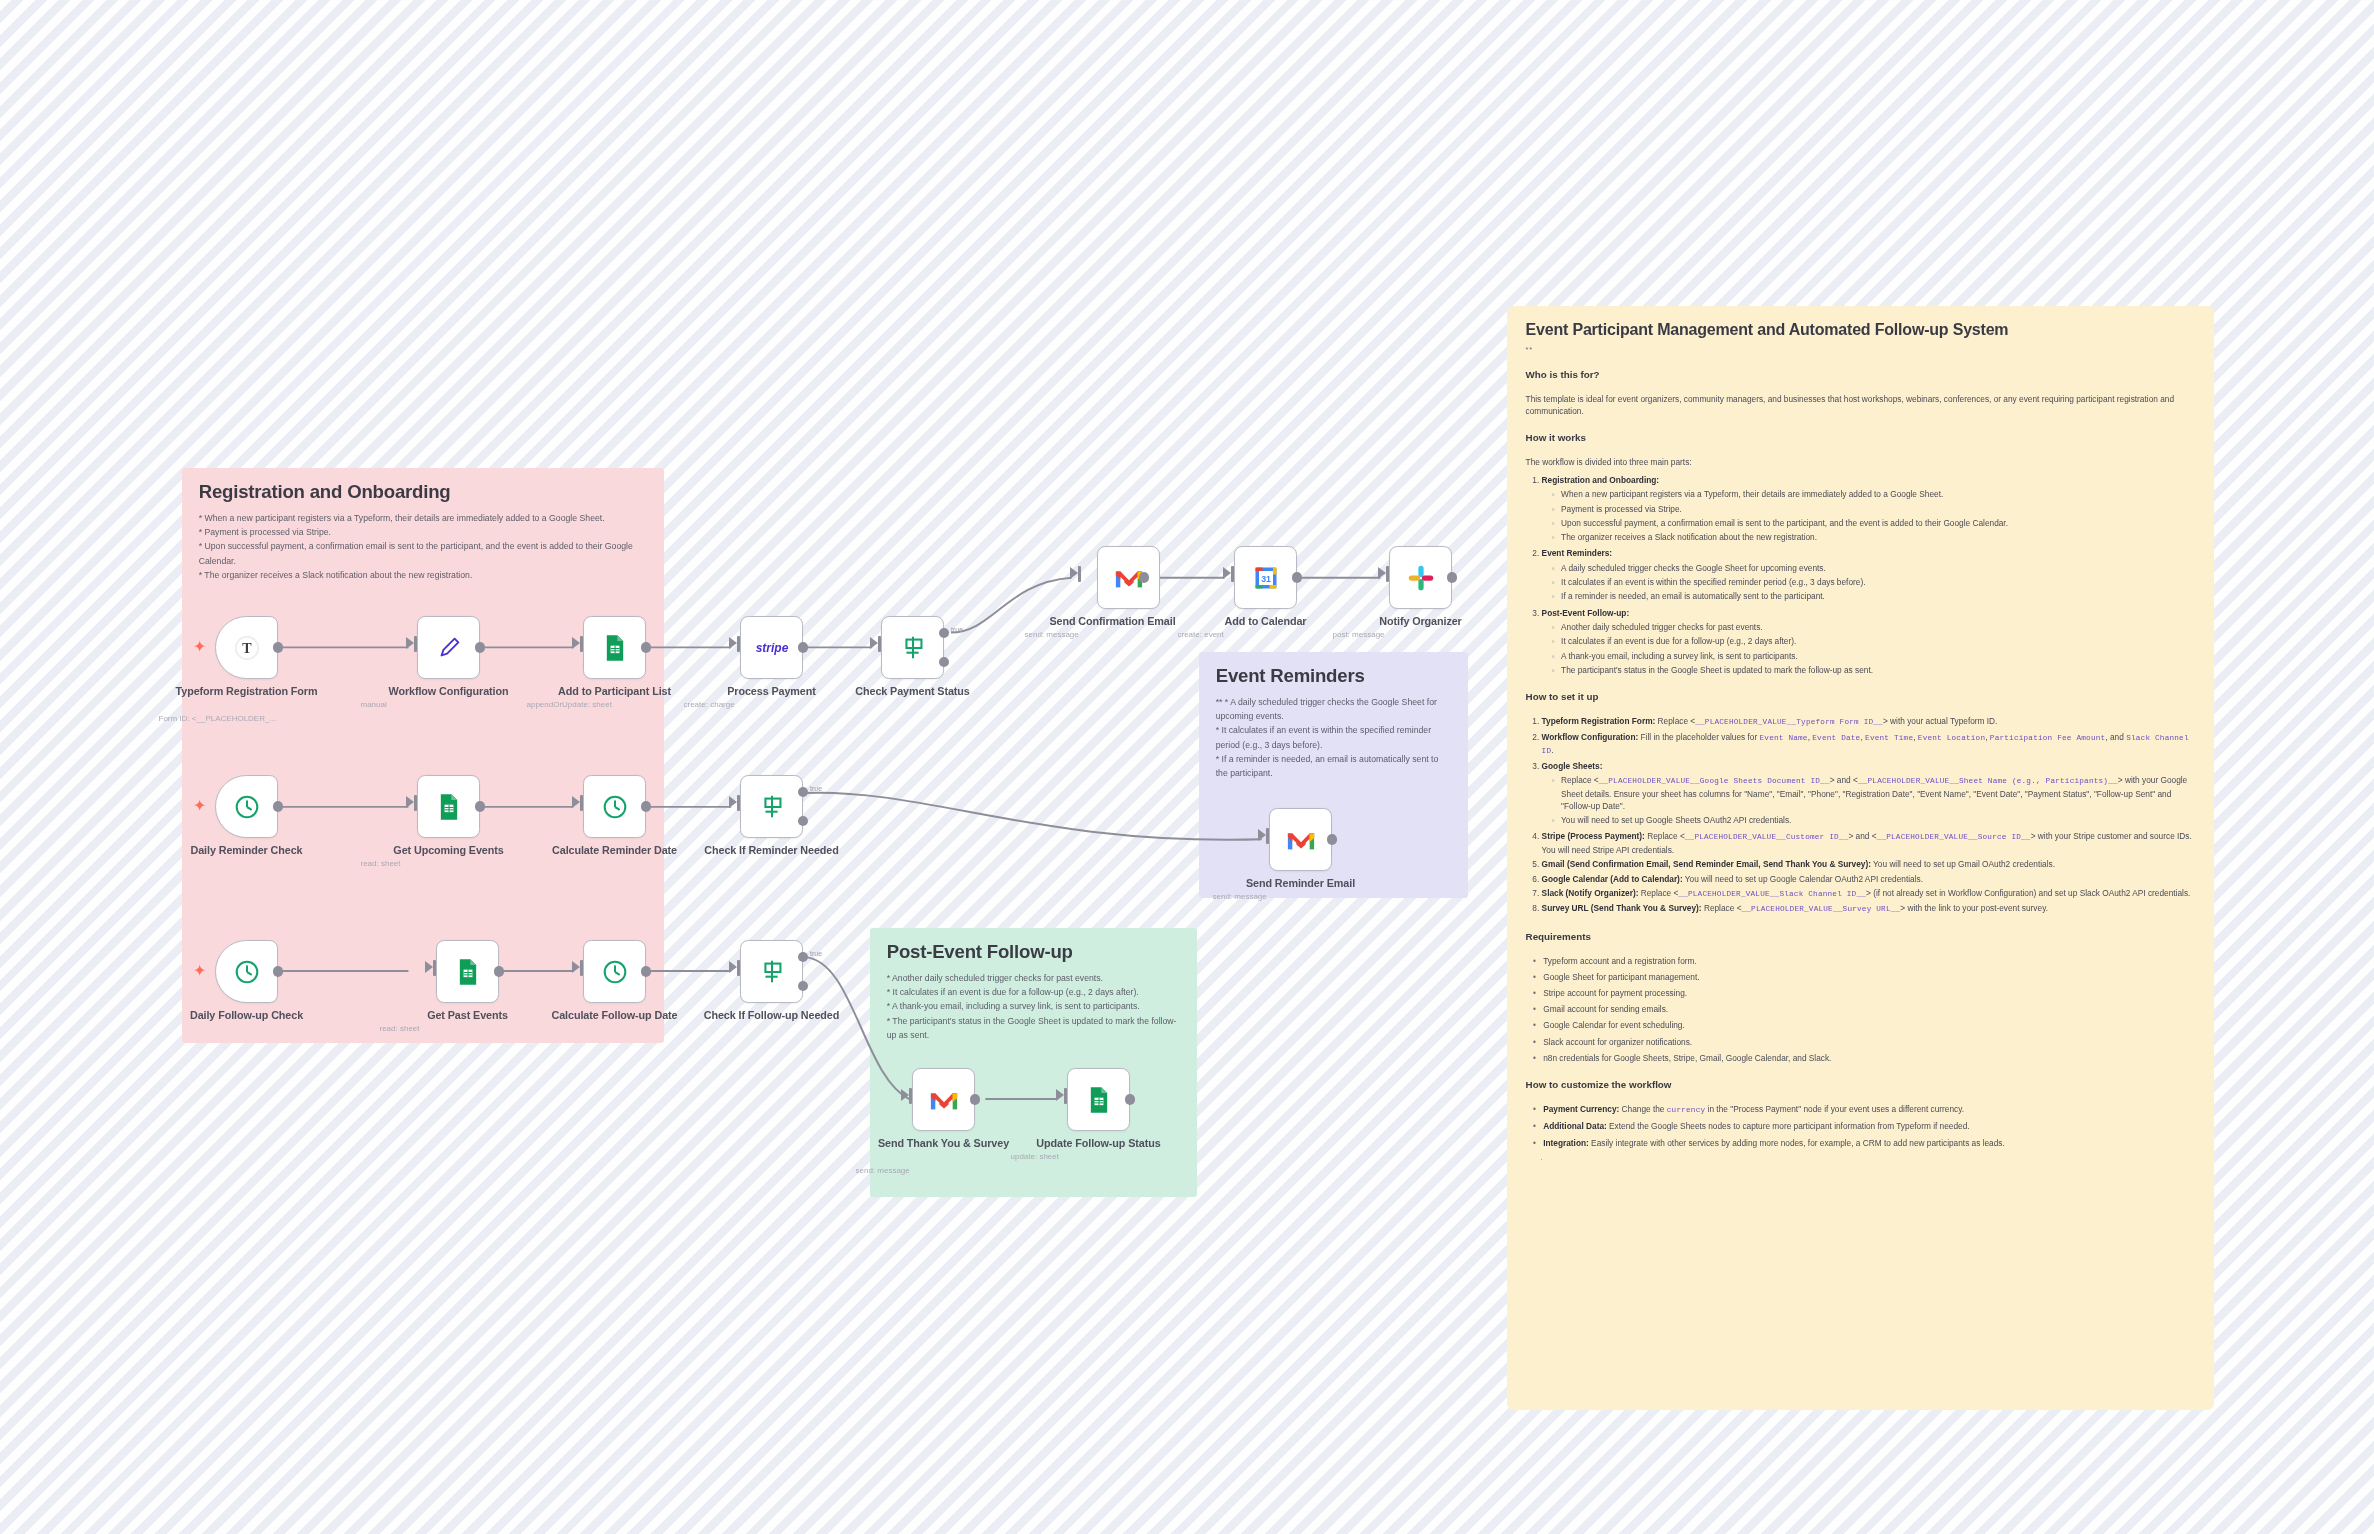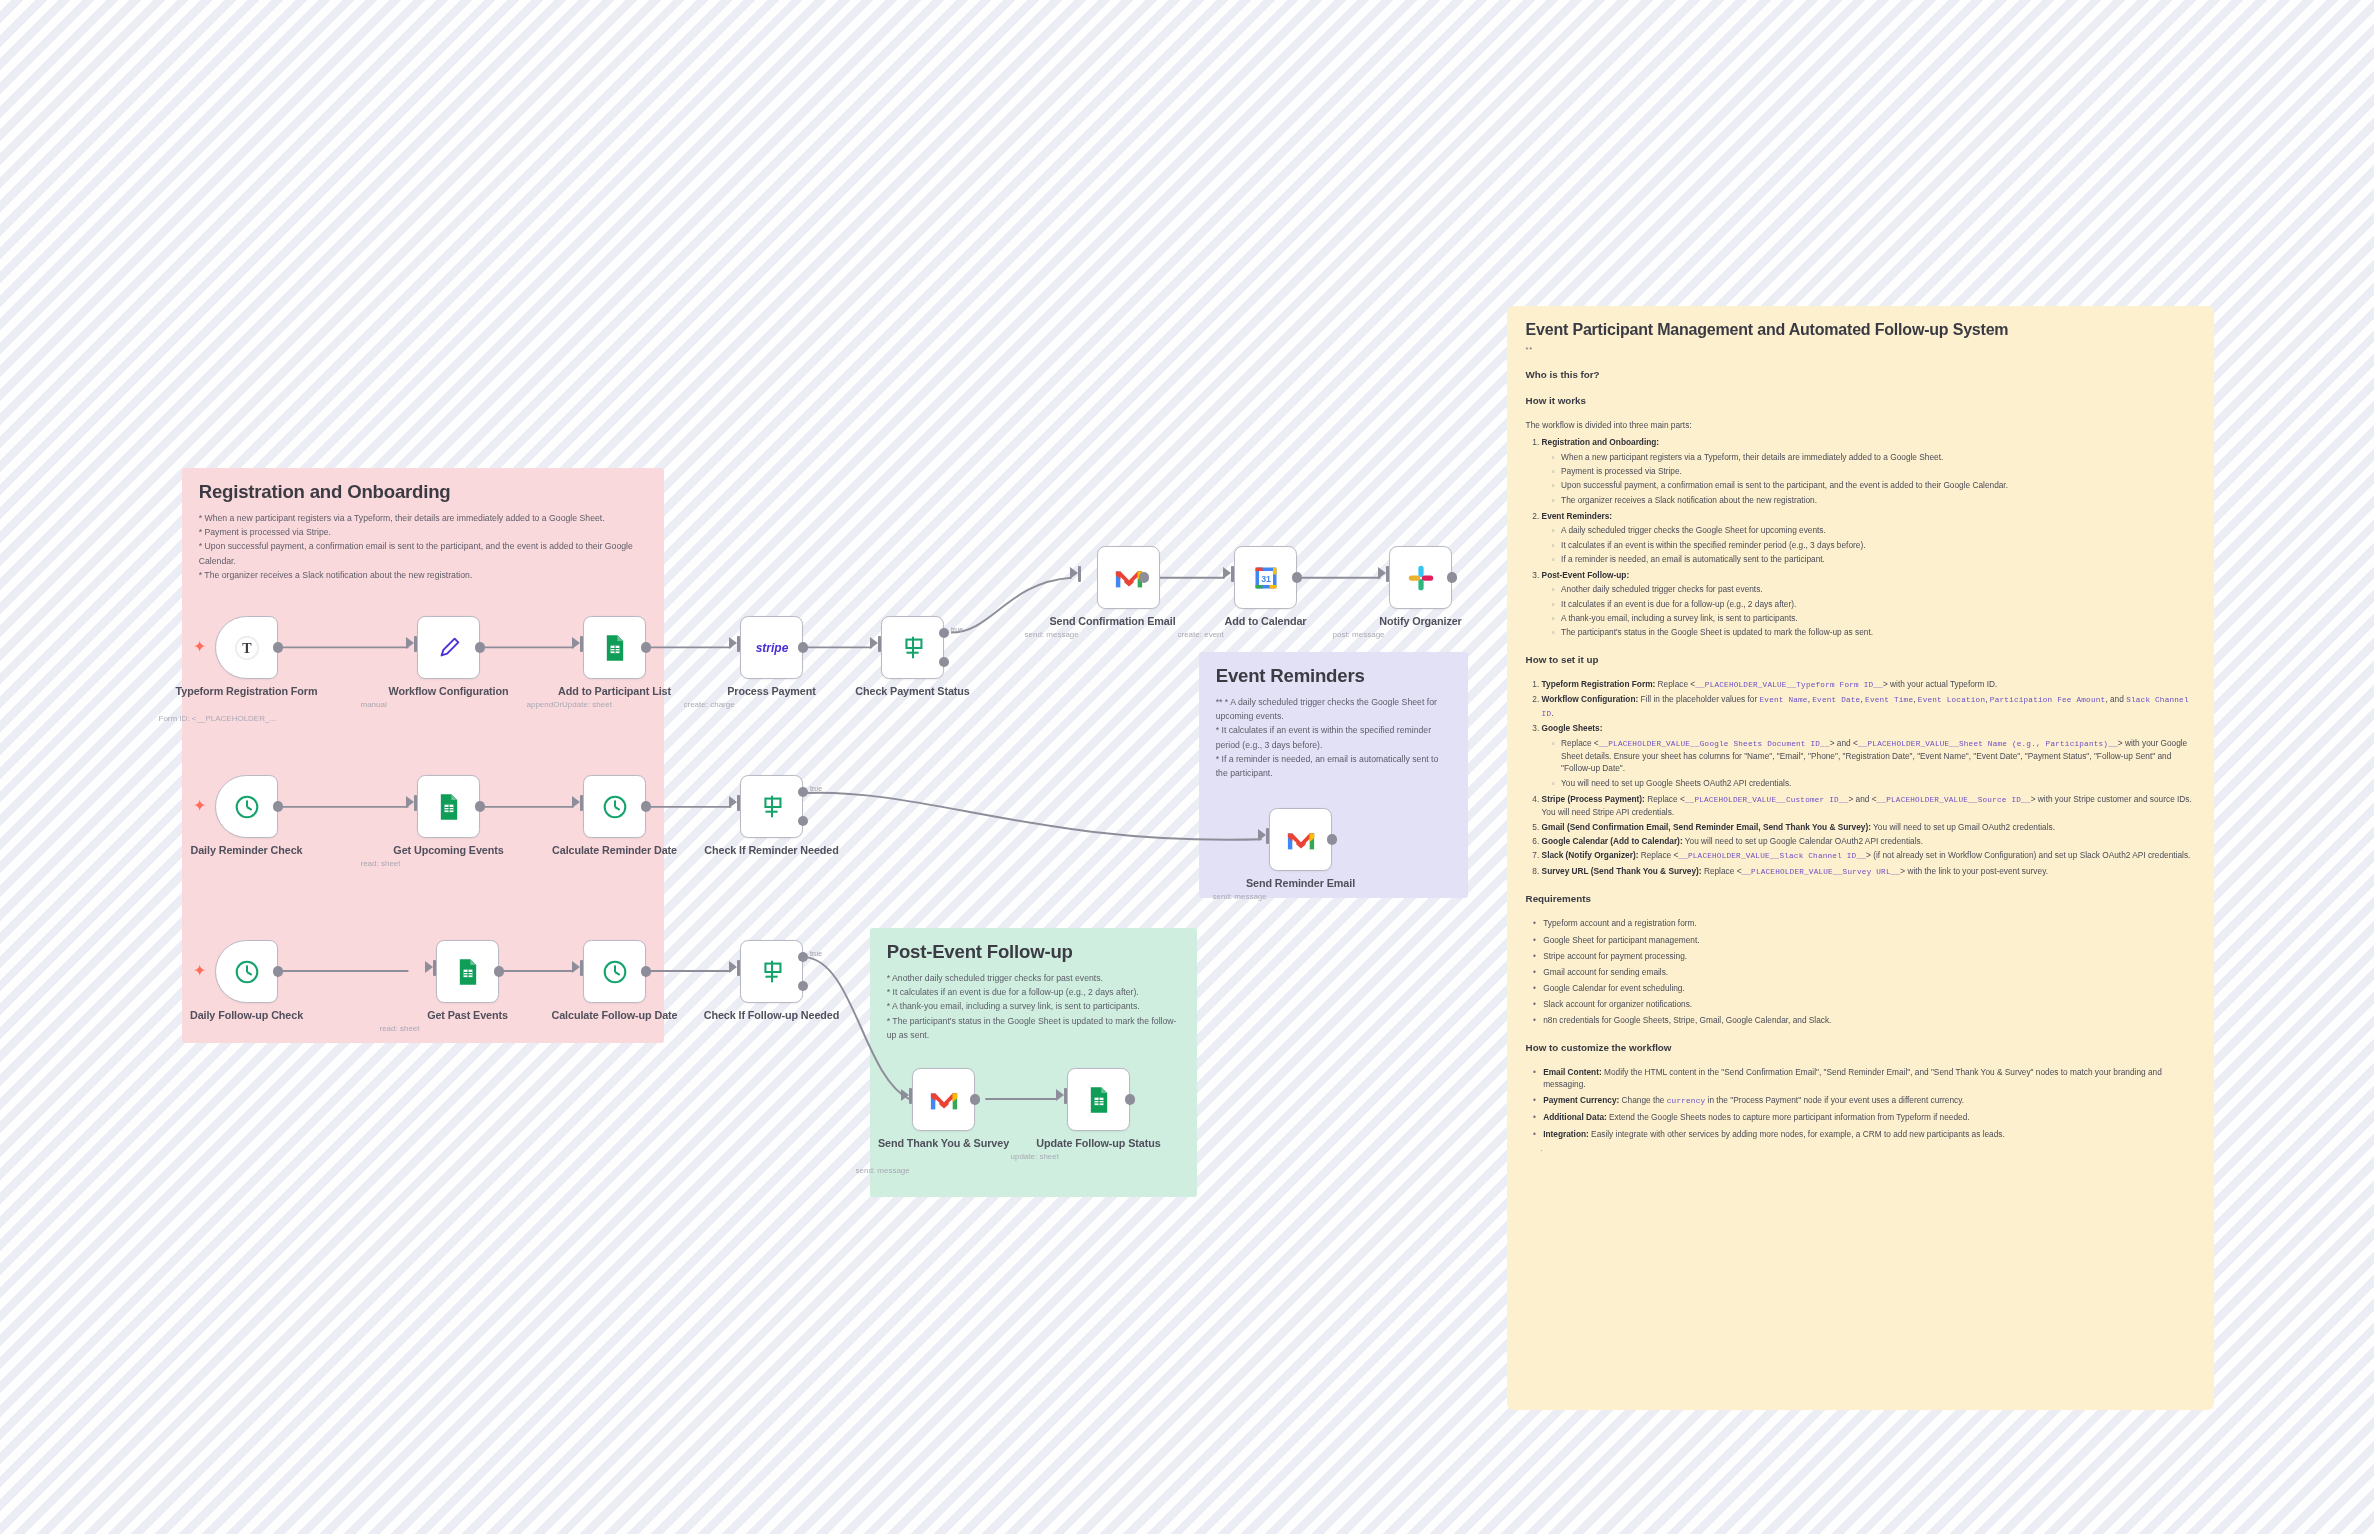--- a/index.html
+++ b/index.html
@@ -479,20 +479,21 @@
     </div>
     <div class="port out"></div>
     <div class="caption">Update Follow-up Status</div>
     <div class="subcaption one">update: sheet</div>
   </div>
 
   <div id="doc-panel">
     <h1>Event Participant Management and Automated Follow-up System</h1>
     <div class="stars">**</div>
     <h2>Who is this for?</h2>
+    <p>This template is ideal for event organizers, community managers, and businesses that host workshops, webinars, conferences, or any event requiring participant registration and communication.</p>
     <h2>How it works</h2>
     <p>The workflow is divided into three main parts:</p>
     <ol id="how-list">
         <li><b>Registration and Onboarding:</b><ul class="sub">
             <li>When a new participant registers via a Typeform, their details are immediately added to a Google Sheet.</li>
             <li>Payment is processed via Stripe.</li>
             <li>Upon successful payment, a confirmation email is sent to the participant, and the event is added to their Google Calendar.</li>
             <li>The organizer receives a Slack notification about the new registration.</li>
           </ul></li>
         <li><b>Event Reminders:</b><ul class="sub">
@@ -526,21 +527,20 @@
         <li>Typeform account and a registration form.</li>
         <li>Google Sheet for participant management.</li>
         <li>Stripe account for payment processing.</li>
         <li>Gmail account for sending emails.</li>
         <li>Google Calendar for event scheduling.</li>
         <li>Slack account for organizer notifications.</li>
         <li>n8n credentials for Google Sheets, Stripe, Gmail, Google Calendar, and Slack.</li>
       </ul>
     <h2>How to customize the workflow</h2>
     <ul class="dot" id="cust-list">
-        <li><b>Email Content:</b> Modify the HTML content in the "Send Confirmation Email", "Send Reminder Email", and "Send Thank You &amp; Survey" nodes to match your branding and messaging.</li>
         <li><b>Payment Currency:</b> Change the <code>currency</code> in the "Process Payment" node if your event uses a different currency.</li>
         <li><b>Additional Data:</b> Extend the Google Sheets nodes to capture more participant information from Typeform if needed.</li>
         <li><b>Integration:</b> Easily integrate with other services by adding more nodes, for example, a CRM to add new participants as leads.</li>
       </ul>
     <div class="stars" style="padding-left:15px;">.</div>
   </div>
 
 </div>
 
 

